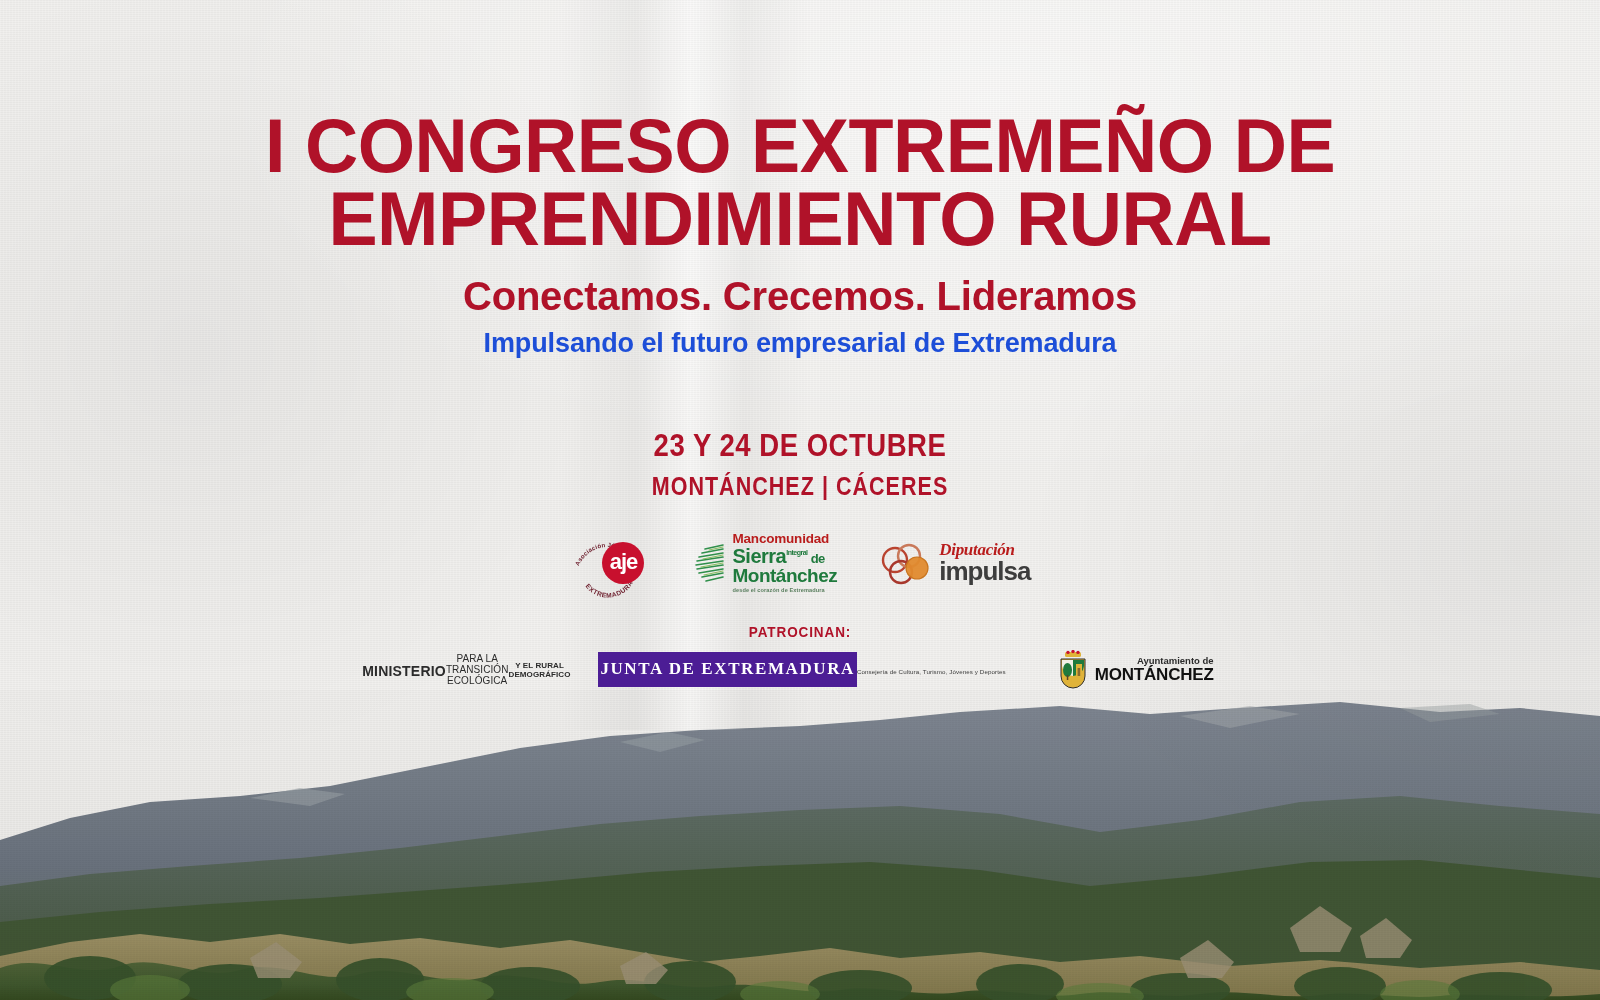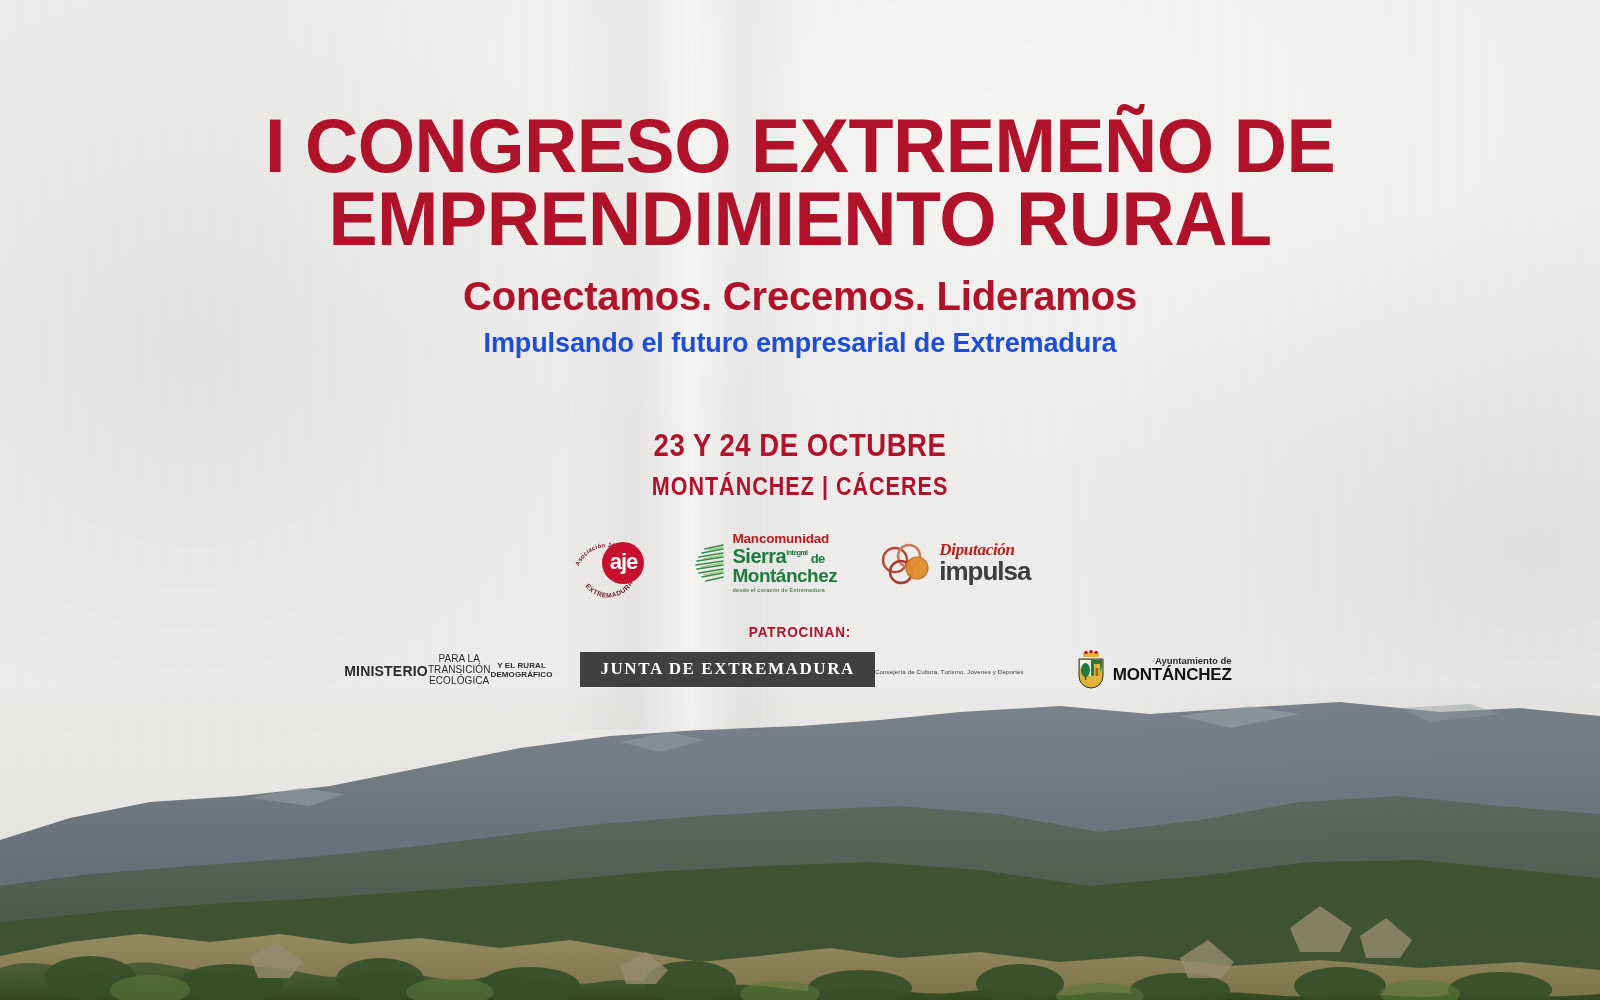--- a/index.html
+++ b/index.html
@@ -169,24 +169,24 @@
   
   .mini { text-align:center; width:160px; }
   .mini .arms { width:56px; height:40px; margin:0 auto; display:block; }
   .mini .m1 { font-size:14px; font-weight:700; color:#2b2b2b; letter-spacing:.2px; margin-top:3px; }
   .mini .m2 { font-size:10px; font-weight:400; color:#2b2b2b; letter-spacing:.1px; }
   .mini .m3 { font-size:8px; font-weight:700; color:#2b2b2b; letter-spacing:.1px; }
 
   
   .junta { text-align:center; }
   .junta .bar {
-    background:#404040; color:#fff;
+    background:#4c1d95; color:#fff;
     font-size:17px; font-weight:600;
     letter-spacing:1.6px;
-    padding:7px 20px 8px;
+    padding:7px 2px 8px;
     font-family:"Liberation Serif", serif;
   }
   .junta .cons { font-size:6.2px; color:#3a3a3a; margin-top:4px; letter-spacing:.1px; }
 
   
   .ayto { display:flex; align-items:center; gap:7px; }
   .ayto .shield { width:30px; height:40px; }
   .ayto .txt { text-align:right; line-height:1.05; }
   .ayto .a1 { font-size:9.5px; font-weight:600; color:#2b2b2b; }
   .ayto .a2 { font-size:17px; font-weight:800; color:#111; letter-spacing:-.2px; }

